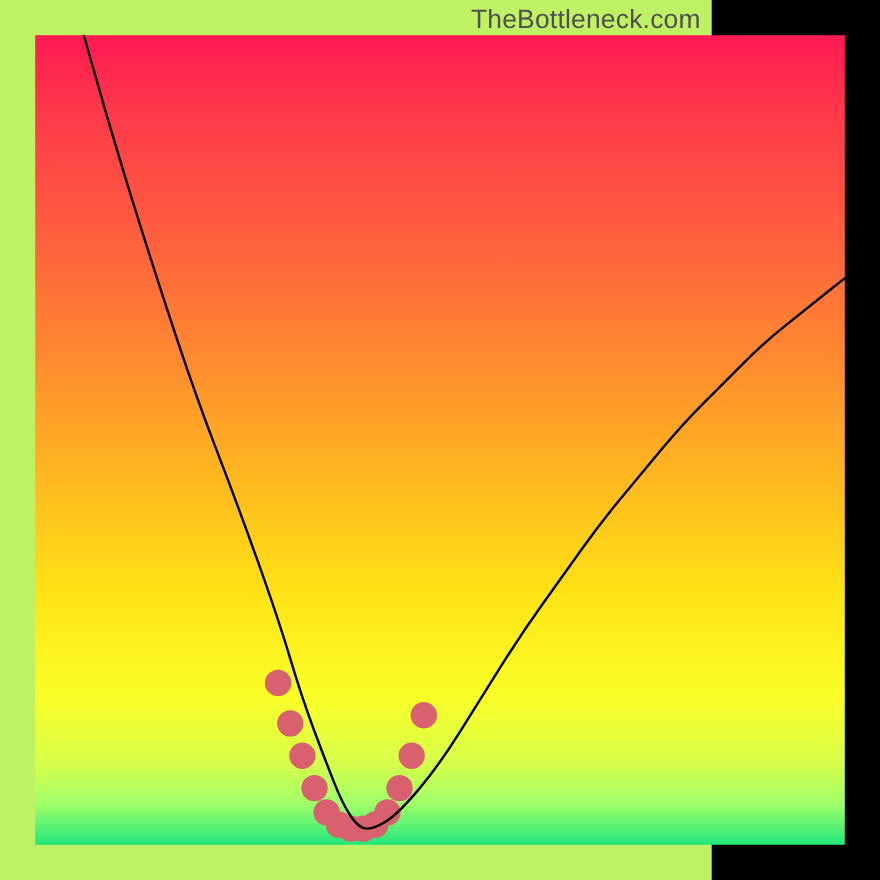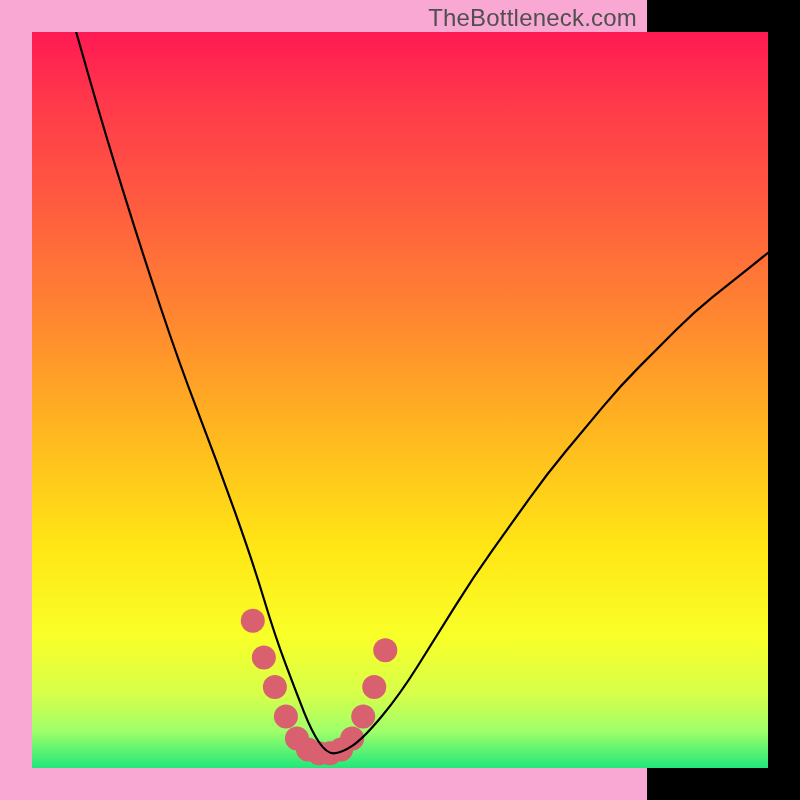--- a/index.html
+++ b/index.html
@@ -10,21 +10,21 @@
     background: #000;
     overflow: hidden;
     font-family: Arial, Helvetica, sans-serif;
   }
   .frame {
     position: absolute;
     left: 0;
     top: 0;
     width: 647px;
     height: 800px;
-    background: #f9a8d4;
+    background: #bef264;
   }
   .plot {
     position: absolute;
     left: 32px;
     top: 32px;
     width: 736px;
     height: 736px;
     
     background: linear-gradient(
       to bottom,

